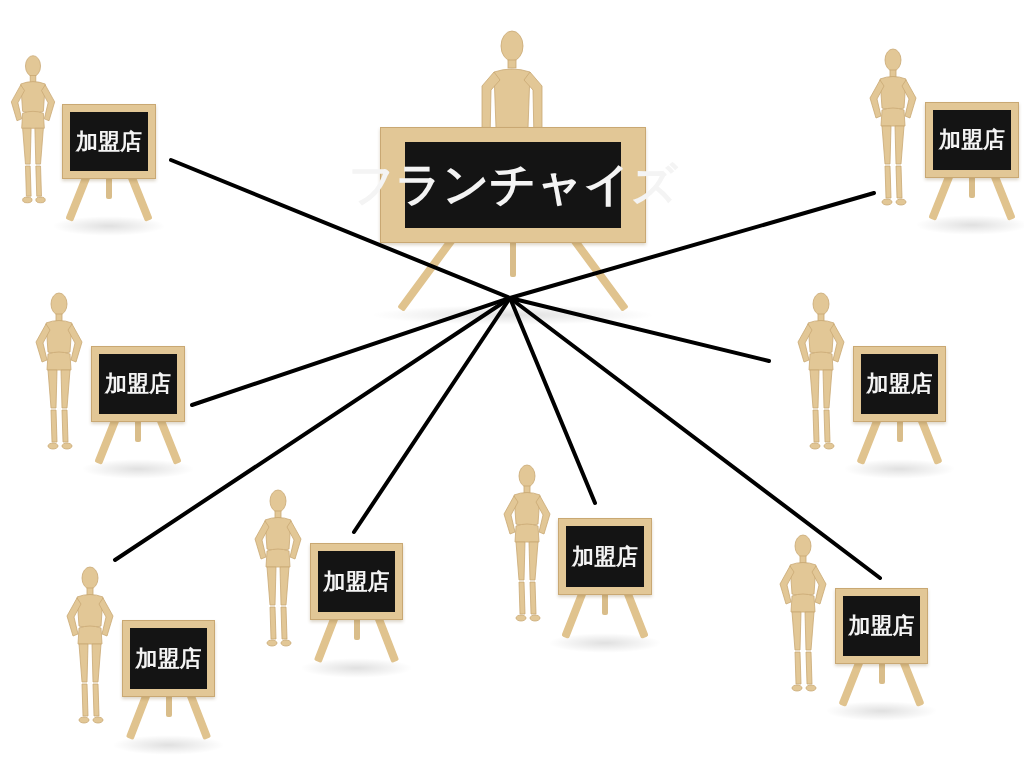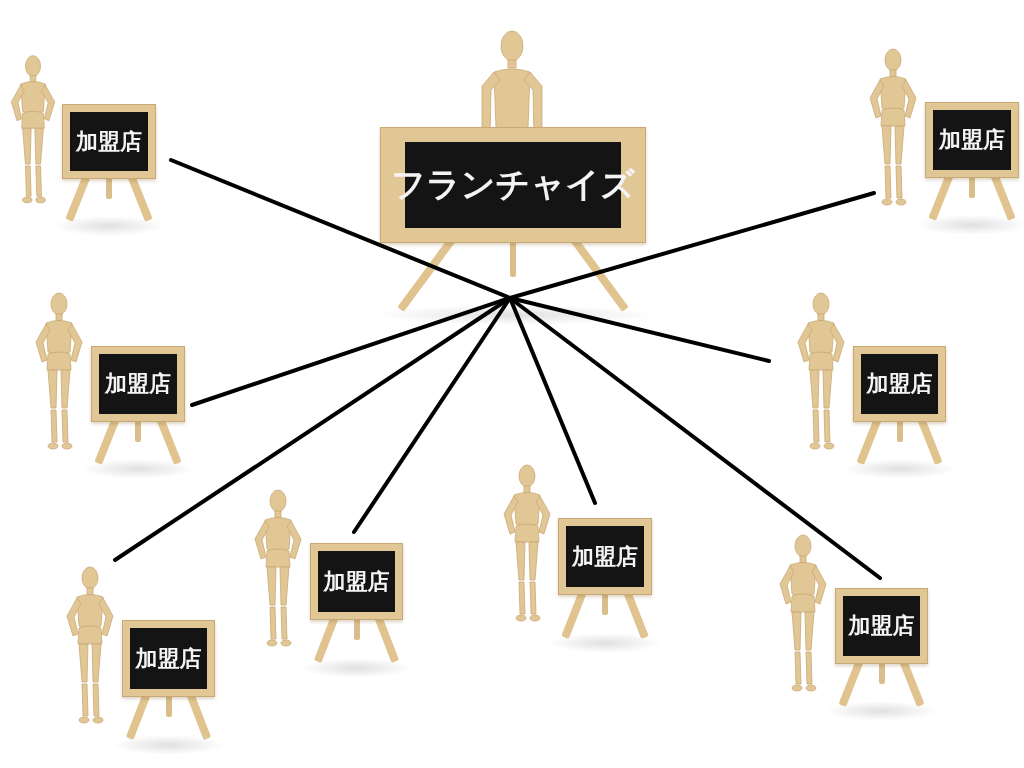--- a/index.html
+++ b/index.html
@@ -42,21 +42,21 @@
       </g>
     </svg>
       </div>
 
   <div class="leg" style="left: 450.48px; top: 237px; height: 89.5223px; transform-origin: center top; transform: rotate(36.4603deg);"></div>
       <div class="leg" style="left: 567.52px; top: 237px; height: 89.5223px; transform-origin: center top; transform: rotate(-36.4603deg);"></div>
       <div class="leg" style="left: 510px; top: 237px; width: 6px; height: 40px; background: rgb(217, 189, 138);"></div>
       <div class="shadow" style="left: 370px; top: 305px; width: 286px; height: 20px;"></div>
       <div class="board" style="left: 380px; top: 127px; width: 266px; height: 116px;">
         <div class="slate" style="inset: 14px 24px;">
-          <span style="font-size: 34px;">フランチャイズ</span>
+          <span style="font-size: 46px;">フランチャイズ</span>
         </div>
       </div>
     </div>
 
   <div id="nodes">
       <div class="unit">
         <div class="fig" style="left: 0px; top: 48px; width: 66px; height: 170px;">
           <svg viewBox="0 0 70 170" xmlns="http://www.w3.org/2000/svg">
       <g fill="#e2c796" stroke="#c9a873" stroke-width="0.8">
         <ellipse cx="35" cy="14" rx="8" ry="11"></ellipse>

